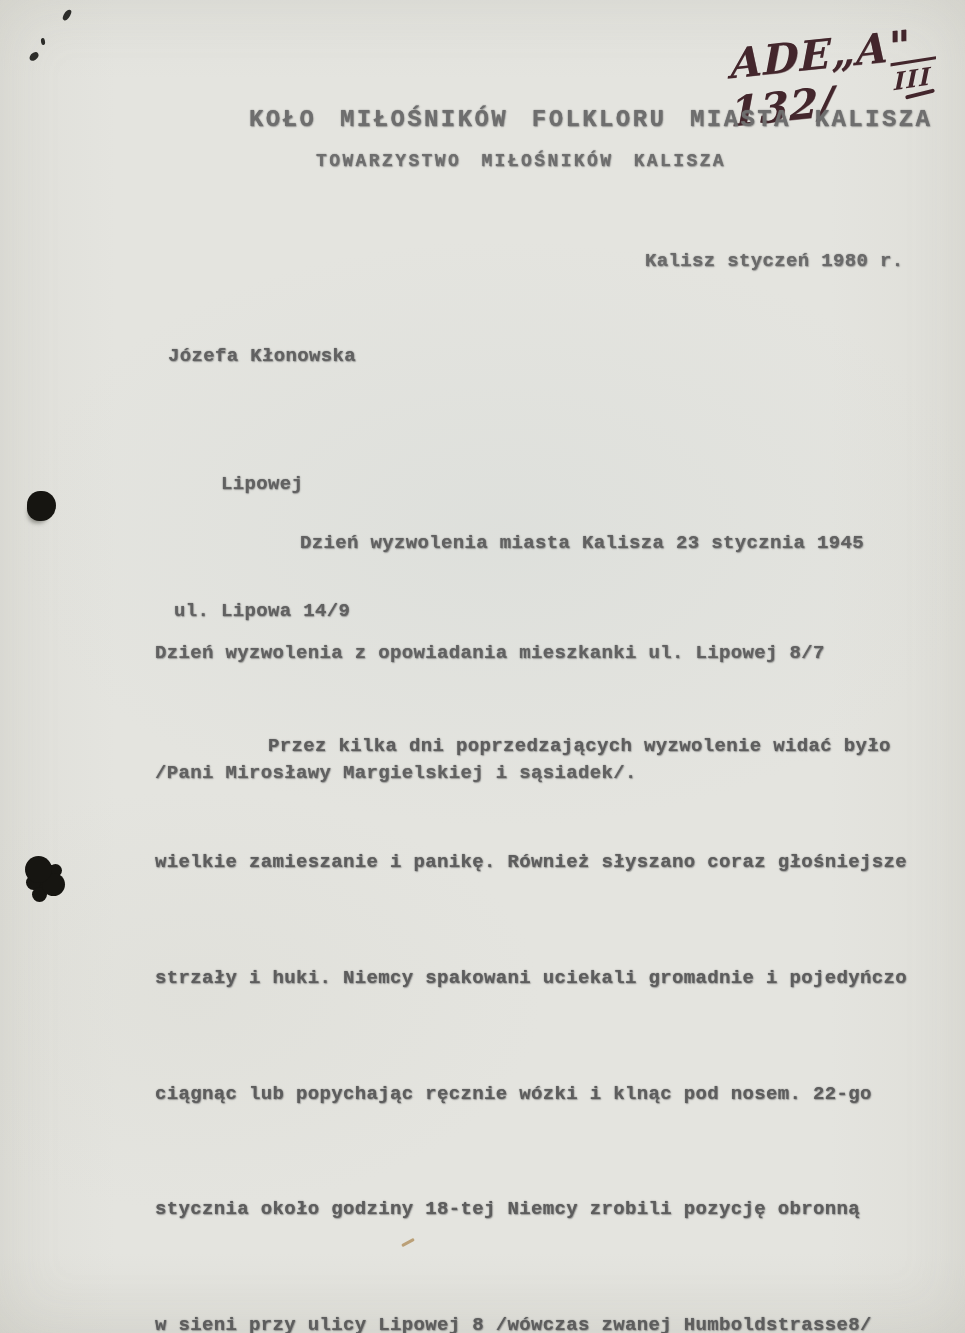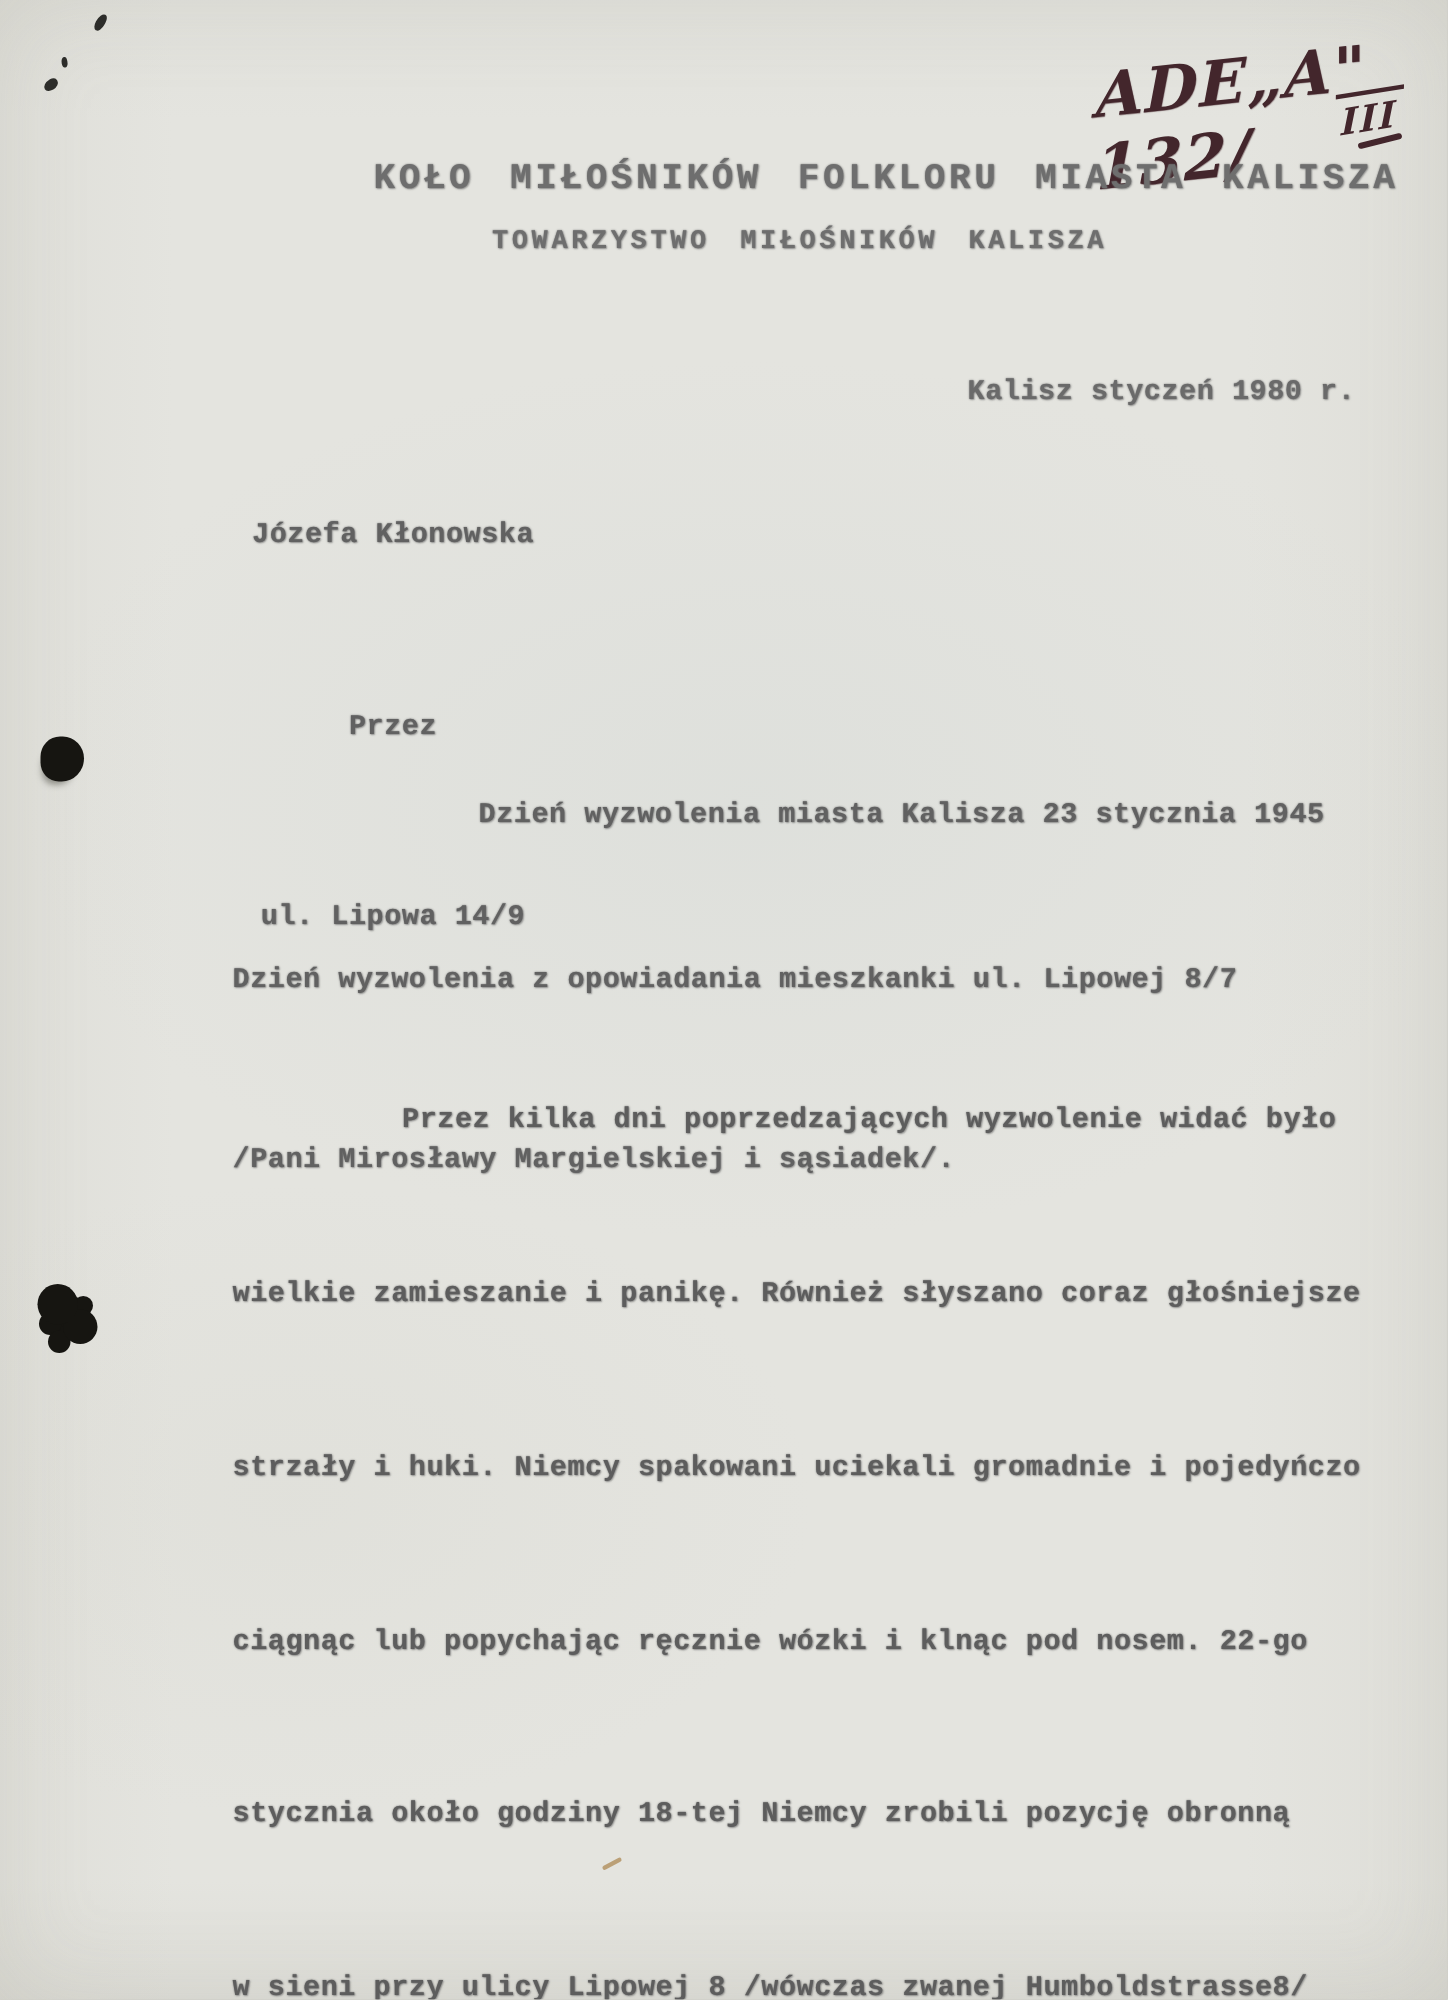--- a/index.html
+++ b/index.html
@@ -21,24 +21,24 @@
   .tw{
     position:absolute;
     color:#616161;
     font-weight:700;
     font-size:19px;
     letter-spacing:.35px;
     white-space:pre;
     text-shadow:0 0 1.3px rgba(104,104,104,.85), .7px .8px 1.2px rgba(110,110,110,.55);
   }
   .hline1{position:absolute;top:106px;left:249px;letter-spacing:2.4px;word-spacing:7px;color:#6e6e6e;font-size:24px;}
-  .hline2{position:absolute;top:151px;left:328px;letter-spacing:2.4px;word-spacing:7px;color:#6e6e6e;font-size:18px;}
+  .hline2{position:absolute;top:151px;left:316px;letter-spacing:2.4px;word-spacing:7px;color:#6e6e6e;font-size:18px;}
   .sender{top:250px;left:168px;line-height:42.5px;text-align:center;}
   .dateline{top:250px;left:645px;color:#6a6a6a;}
-  .title-block{top:448px;left:319px;line-height:38px;}
+  .title-block{top:448px;left:300px;line-height:38px;}
   .subtitle-block{top:553px;left:155px;line-height:40px;}
   .body-block{top:650px;left:155px;line-height:38.6px;color:#5d5d5d;}
   .body-block .line:first-child{text-indent:113px;}
   
   .hw{position:absolute;color:#43262c;font-family:"DejaVu Serif","Liberation Serif",serif;font-style:italic;}
   .hw-main{
     top:28px;left:730px;
     font-size:41px;font-weight:700;
     letter-spacing:1px;
     transform:rotate(-6deg) skewX(-6deg);
@@ -89,21 +89,21 @@
 
   <span class="hw hw-main">ADE„A" 132/</span>
   <span class="hw hw-roman">III</span>
   <div class="hw-dash"></div>
 
   <div class="tw hline1">KOŁO MIŁOŚNIKÓW FOLKLORU MIASTA KALISZA</div>
   <div class="tw hline2">TOWARZYSTWO MIŁOŚNIKÓW KALISZA</div>
 
   <div class="tw sender">
     <div class="line">Józefa Kłonowska</div>
-    <div class="line">Przez</div>
+    <div class="line">Lipowej</div>
     <div class="line">ul. Lipowa 14/9</div>
   </div>
 
   <div class="tw dateline">Kalisz styczeń 1980 r.</div>
 
   <div class="tw title-block">
     <div class="line">Dzień wyzwolenia miasta Kalisza 23 stycznia 1945</div>
   </div>
 
   <div class="tw subtitle-block">

